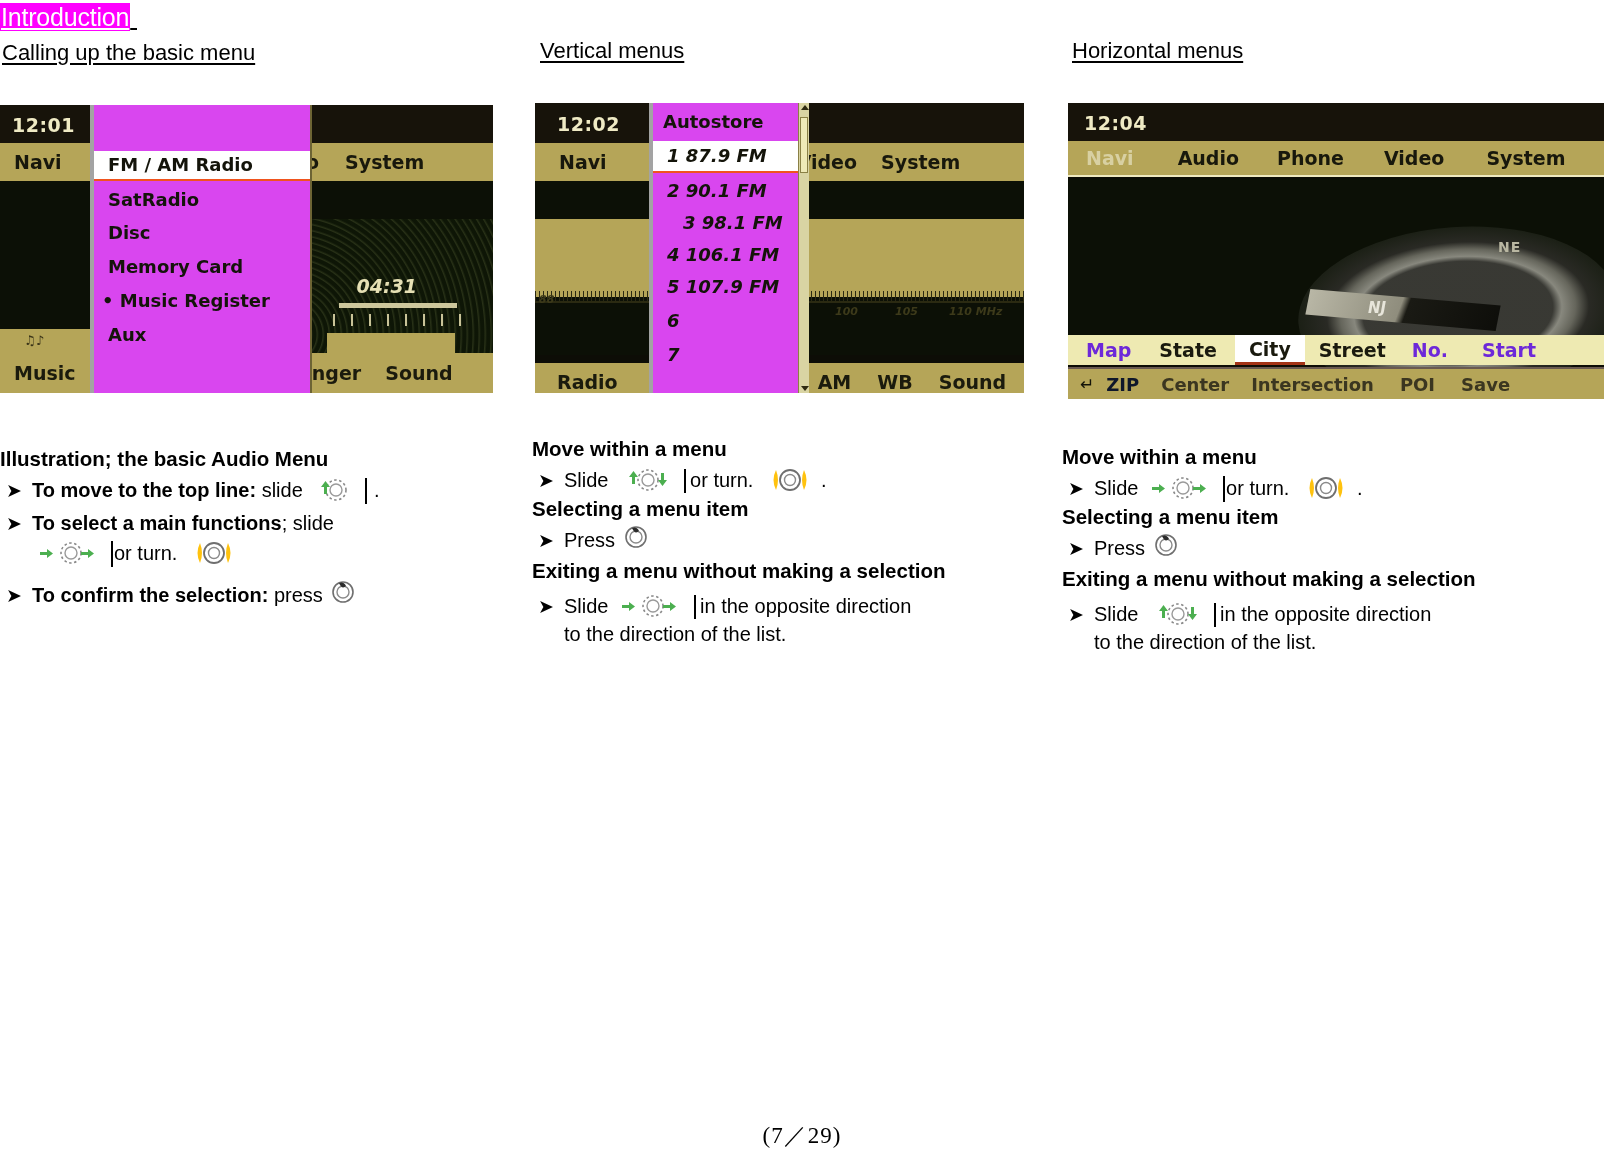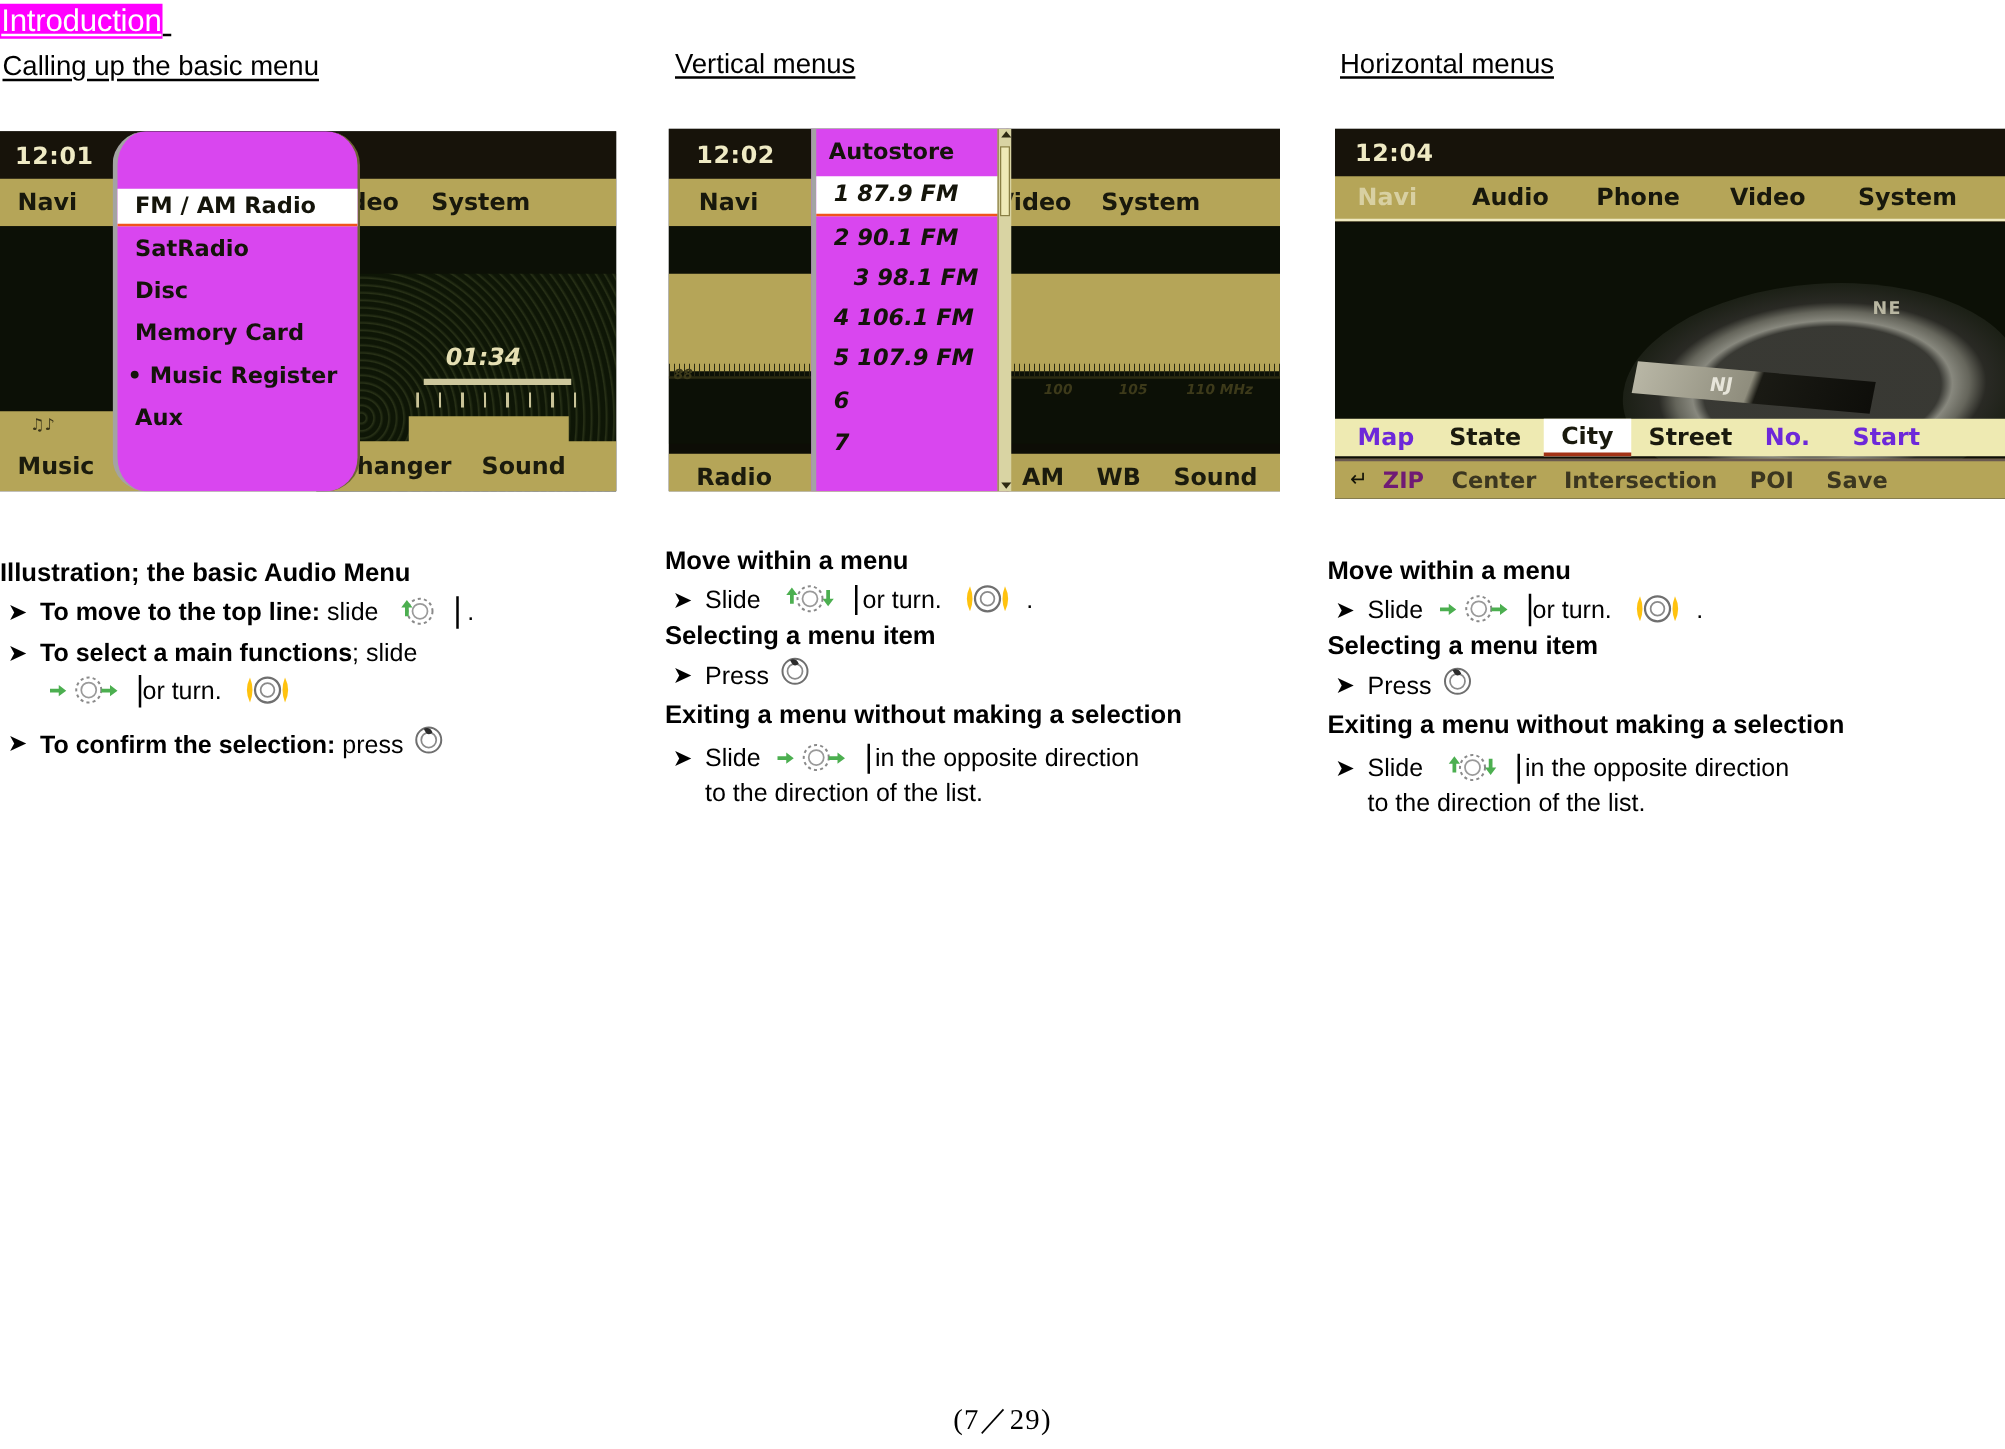--- a/index.html
+++ b/index.html
@@ -183,21 +183,21 @@
   #shot3 .tabrow .tb.sel {
     background: #ffffff; border-bottom: 3px solid #a33316;
     height: 30px; display:flex; align-items:center;
   }
   #shot3 .subrow {
     position: absolute; left: 0; width: 100%; height: 26px;
     background: #b5a558; display: flex; align-items: center;
     border-top: 2px solid #6a5a50;
   }
   #shot3 .subrow .sb { color: #3b3620; font-weight: bold; }
-  #shot3 .subrow .sb.strong { color: #701a75; }
+  #shot3 .subrow .sb.strong { color: #0f172a; }
 
   
   .col { position: absolute; font-size: 20px; line-height: 26px; }
   #c1 { left: 0px;    top: 445px; width: 500px; }
   #c2 { left: 532px;  top: 435px; width: 500px; }
   #c3 { left: 1062px; top: 443px; width: 540px; }
 
   .h-bold { font-weight: bold; font-size: 20.5px; line-height: 27px; margin: 0 0 1px 0; }
   .para   { font-size: 20px; line-height: 26px; margin: 0; }
   .bullet {
@@ -248,35 +248,35 @@
     <div class="shot-clock" style="left:12px; top:9px; font-size:19px;">12:01</div>
 
     <div class="shot-menubar" style="top:38px; height:38px;">
       <span class="mi" style="margin-left:14px; font-size:19px;">Navi</span>
       <span class="mi" style="margin-left:197px; font-size:19px;">Video</span>
       <span class="mi" style="margin-left:26px; font-size:19px;">System</span>
     </div>
 
     <div class="shot-body" style="top:76px; height:172px;">
       <div class="vinyl"></div>
-      <div class="trk-time">01:34</div>
+      <div class="trk-time">04:31</div>
       <div class="trk-bar"></div>
       <div class="trk-ticks"></div>
       <div class="beige-box"></div>
       <div class="left-band"></div>
       <div class="left-glyph">♫♪</div>
     </div>
 
     <div class="shot-footbar" style="top:248px; height:40px;">
       <span style="margin-left:14px; font-size:19px;">Music </span>
       <span style="margin-left:196px; font-size:19px;">Changer</span>
       <span style="margin-left:24px; font-size:19px;">Sound</span>
     </div>
 
-    <div class="dropdown" style="left:90px; top:0; width:198px; height:288px;border-radius:27px;">
+    <div class="dropdown" style="left:90px; top:0; width:222px; height:288px;">
       <div class="dd-item sel" style="margin-top:46px; height:30px; line-height:28px; padding-left:14px; font-size:18px;">FM / AM Radio</div>
       <div class="dd-item" style="height:36px; line-height:38px; padding-left:14px; font-size:18px;">SatRadio</div>
       <div class="dd-item" style="height:34px; line-height:32px; padding-left:14px; font-size:18px;">Disc</div>
       <div class="dd-item" style="height:34px; line-height:32px; padding-left:14px; font-size:18px;">Memory Card</div>
       <div class="dd-item" style="height:34px; line-height:32px; padding-left:8px; font-size:18px;">• Music Register</div>
       <div class="dd-item" style="height:34px; line-height:32px; padding-left:14px; font-size:18px;">Aux</div>
     </div>
   </div>
 
   <div class="shot" id="shot2">

